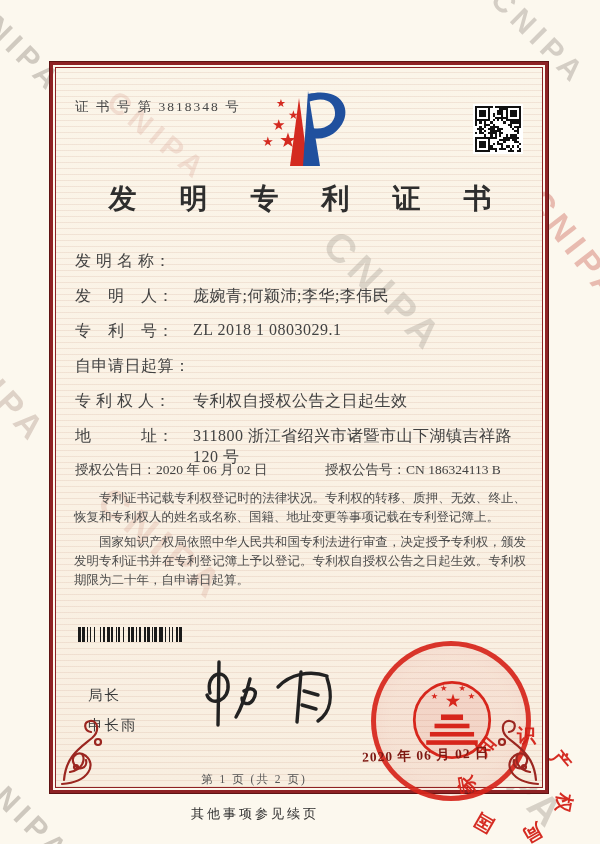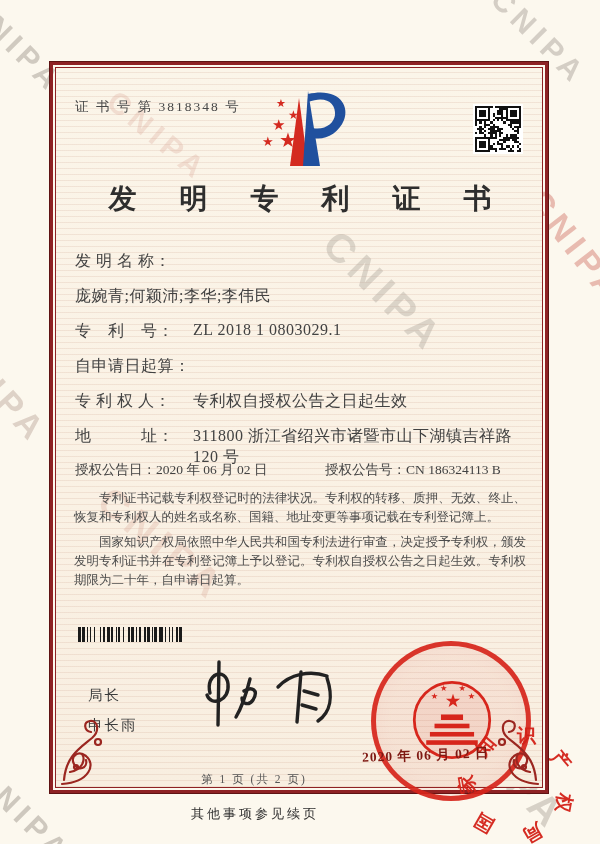--- a/index.html
+++ b/index.html
@@ -548,20 +548,21 @@
     <div class="b"></div>
     <div class="b"></div>
   </div>
 
 <div class="title">发 明 专 利 证 书</div>
 
 <div class="field" style="top:251px">
   <span class="lab">发 明 名 称：</span>
 </div>
 <div class="field" style="top:286px">
+  <span class="lab">发　明　人：</span>
   <span class="val">庞婉青;何颖沛;李华;李伟民</span>
 </div>
 <div class="field" style="top:321px">
   <span class="lab">专　利　号：</span>
   <span class="val">ZL 2018 1 0803029.1</span>
 </div>
 <div class="field" style="top:356px">
   <span class="lab">自申请日起算：</span>
 </div>
 <div class="field" style="top:391px">

